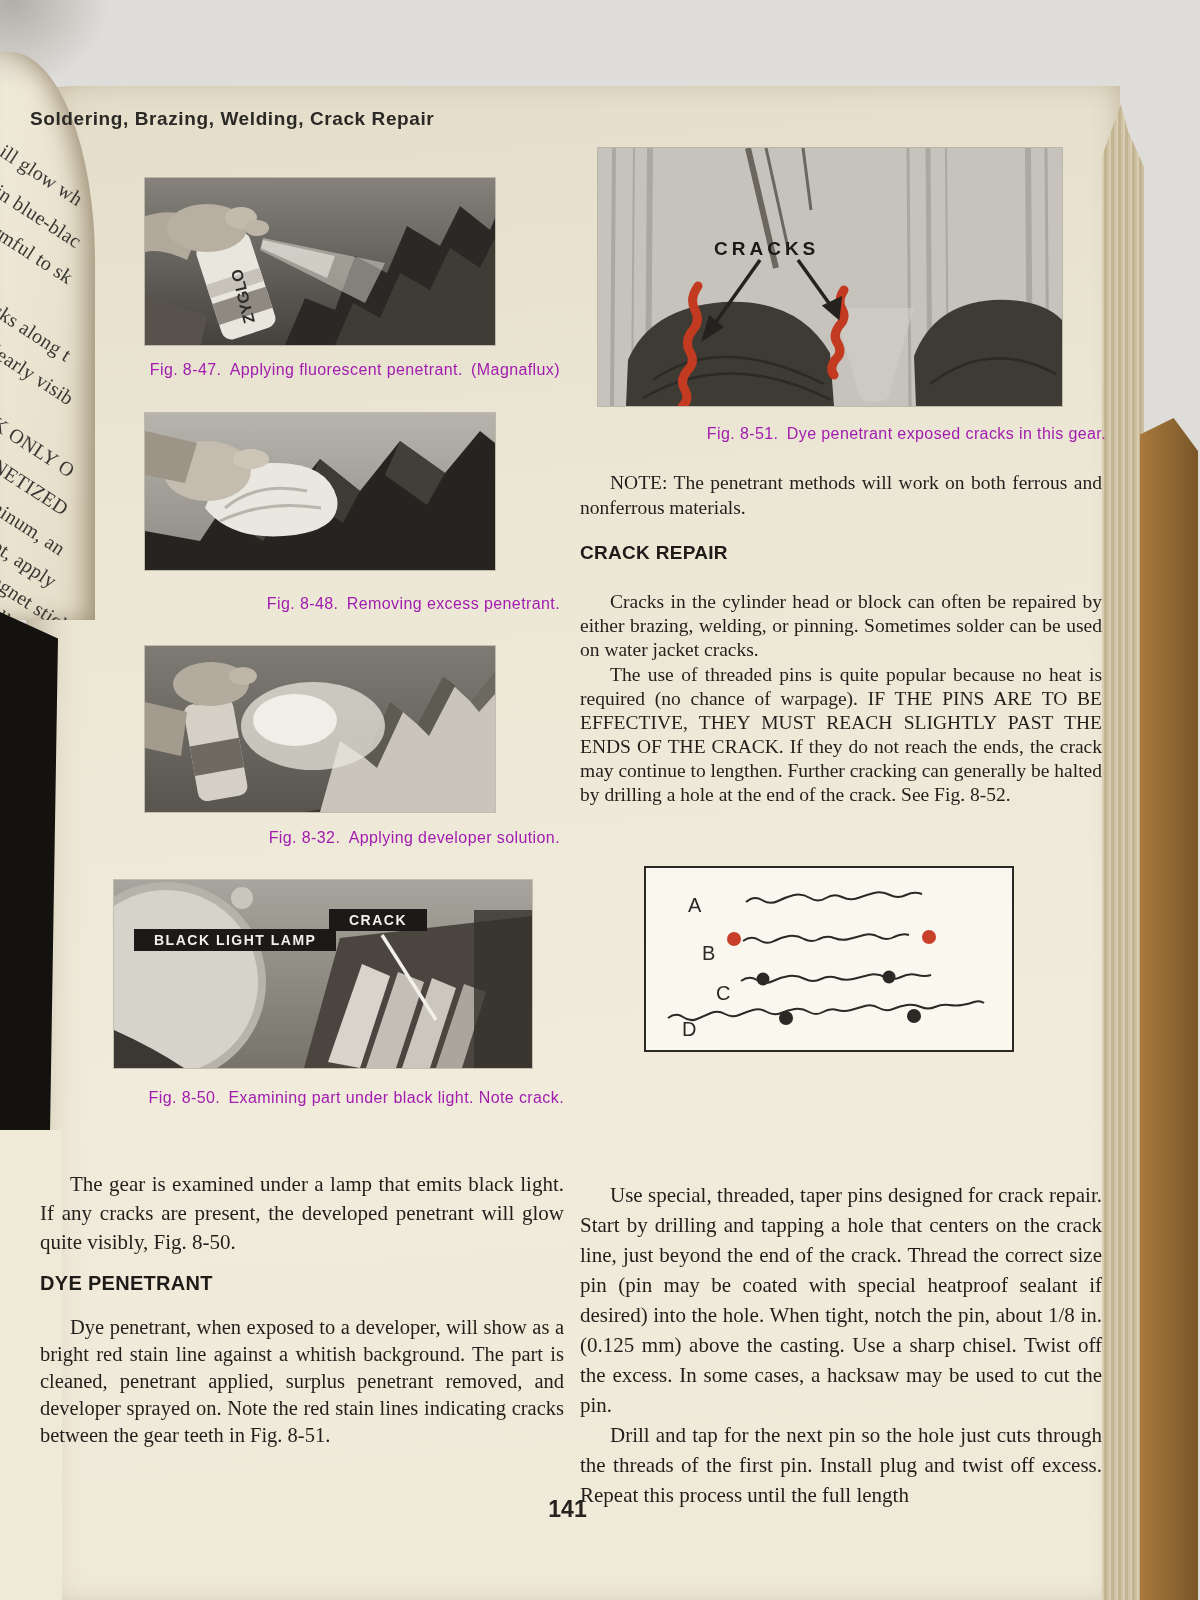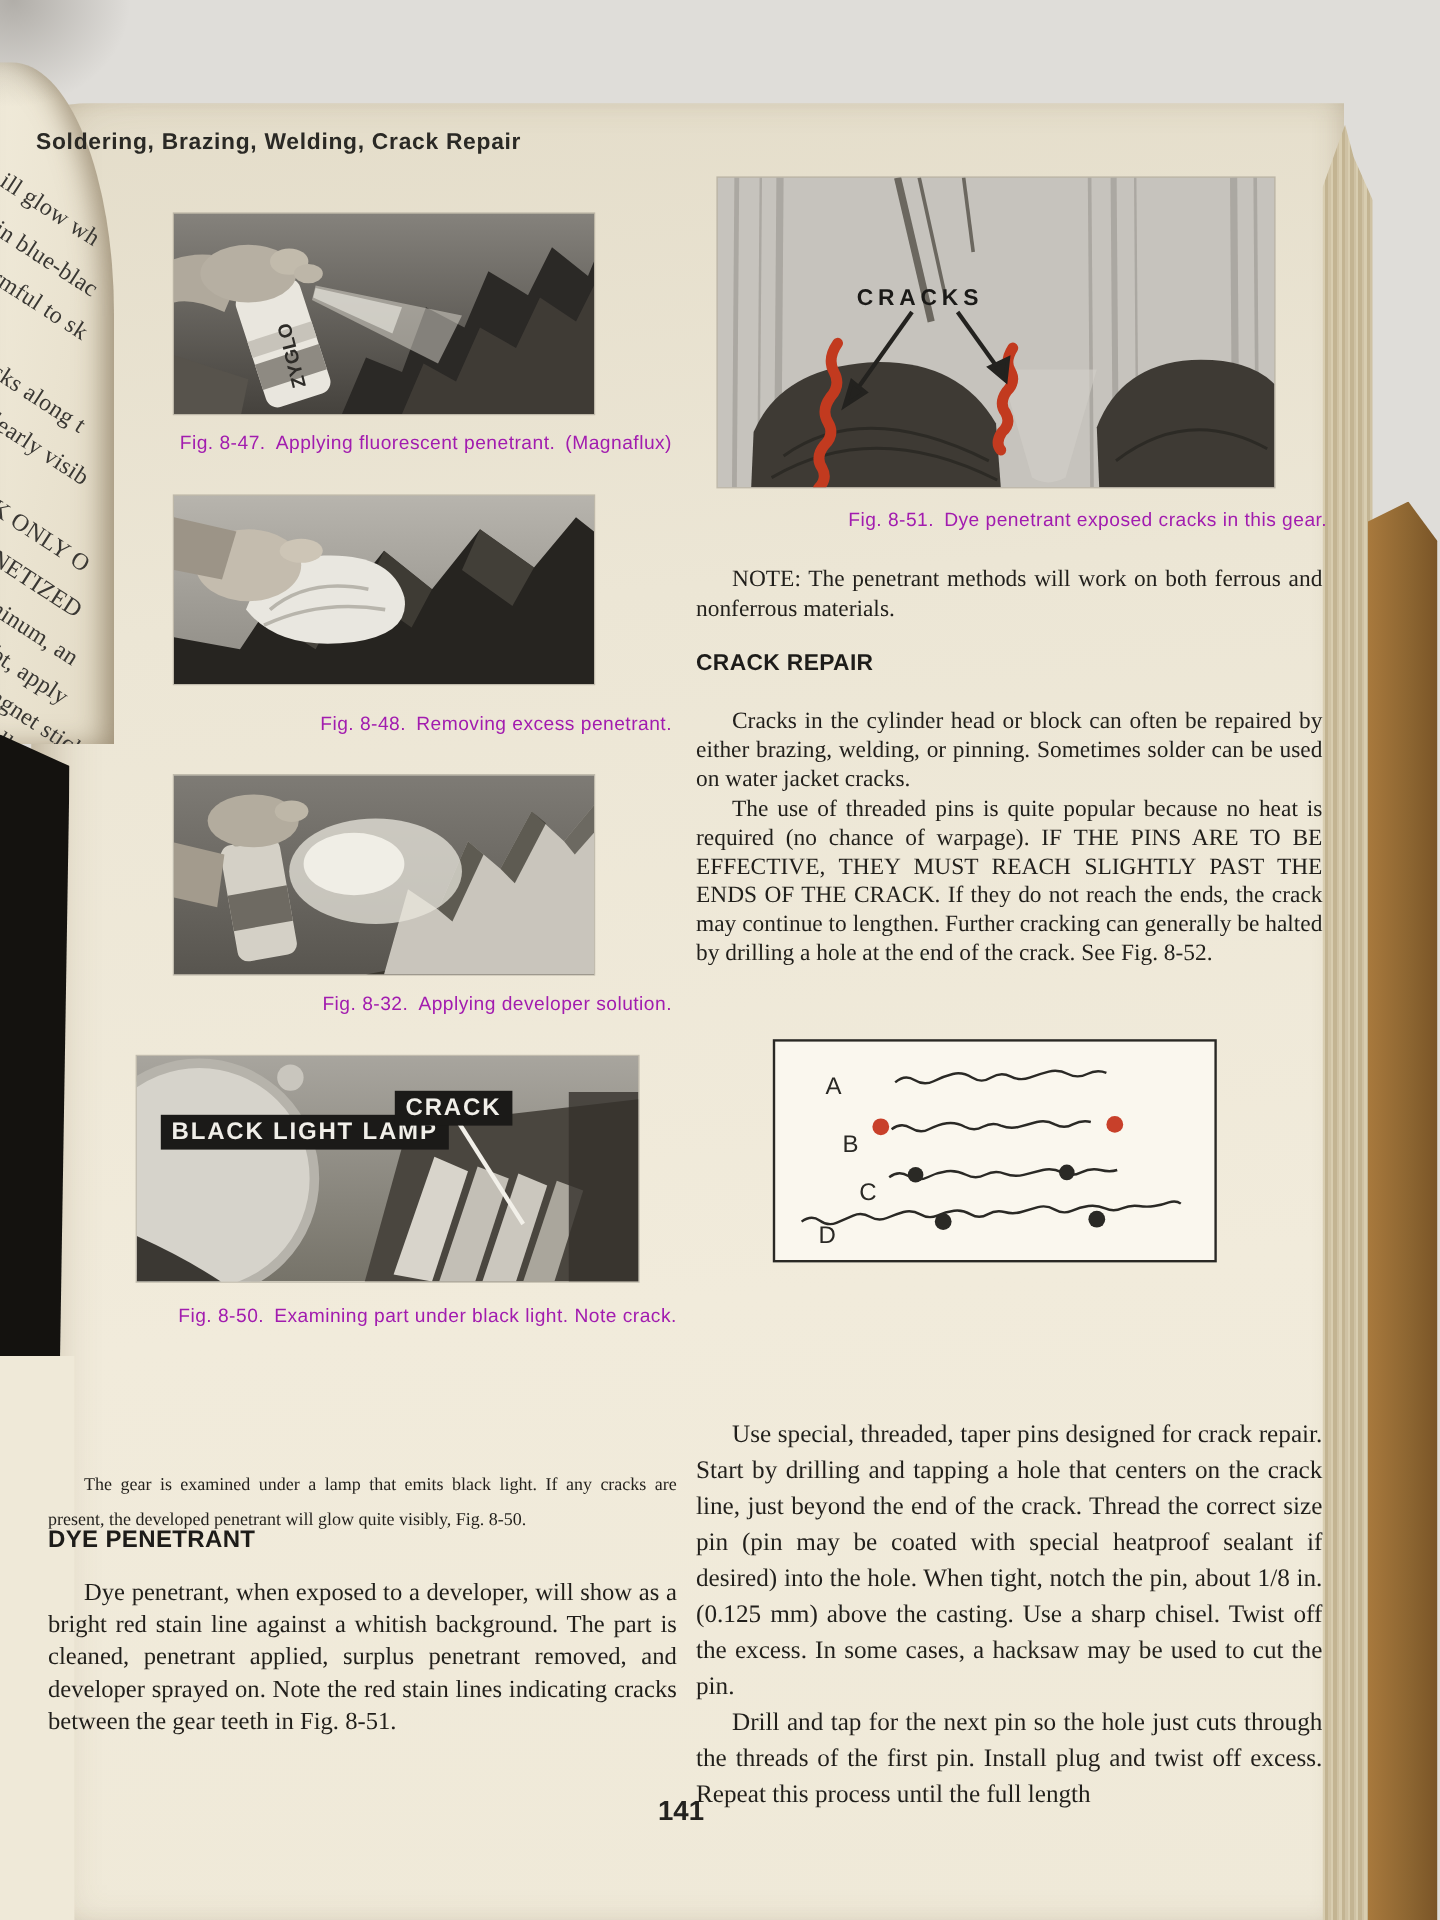--- a/index.html
+++ b/index.html
@@ -34,21 +34,21 @@
     font-size:19px;color:#2a2925;text-align:left;letter-spacing:.6px;}
   .cap{font-family:Liberation Sans, sans-serif;font-size:16px;
     color:#a21caf;text-align:right;letter-spacing:.4px;line-height:23px;}
   .para{color:#211f1b;text-align:justify;text-indent:30px;}
   .subhead{font-family:"Liberation Sans","DejaVu Sans",sans-serif;font-weight:bold;
     font-size:20px;color:#1d1c19;letter-spacing:.3px;}
   .pageno{font-family:"Liberation Sans","DejaVu Sans",sans-serif;font-weight:bold;
     font-size:23px;color:#242320;}
   
   .photo-lbl{font-family:"Liberation Sans","DejaVu Sans",sans-serif;font-weight:bold;
-    font-size:20px;color:#f1efe9;background:#1b1a18;padding:3px 9px;letter-spacing:1.5px;}
+    font-size:14px;color:#f1efe9;background:#1b1a18;padding:3px 20px;letter-spacing:1.5px;}
   .cracks-lbl{font-family:"Liberation Sans","DejaVu Sans",sans-serif;font-weight:bold;
     font-size:19px;color:#1b1a18;letter-spacing:4px;background:transparent;}
   .fig{box-shadow:0 0 0 1px rgba(60,55,48,.25);}
   svg text{font-family:"Liberation Sans","DejaVu Sans",sans-serif;}
 </style>
 </head>
 <body>
 
 <div id="stage">
 
@@ -176,21 +176,21 @@
       <polygon points="322,188 350,104 372,112 348,188" fill="#aaa69c"></polygon>
       <rect x="360" y="30" width="58" height="158" fill="#34312c" opacity="0.8"></rect>
       <path d="M0,188 L0,150 Q40,168 70,188 Z" fill="#3b3833"></path>
       <line x1="268" y1="55" x2="322" y2="140" stroke="#f2f0e9" stroke-width="3.5"></line>
     </svg>
   </div>
   <div class="abs photo-lbl" style="left:134px;top:929px">BLACK LIGHT LAMP</div>
   <div class="abs photo-lbl" style="left:329px;top:909px">CRACK</div>
   <div class="abs cap" style="left:40px;top:1086px;width:524px">Fig. 8-50. Examining part under black light. Note crack.</div>
 
-  <div class="abs para" style="left:40px;top:1224px;width:524px;font-size:15px;line-height:29px">The gear is examined under a lamp that emits black light. If any cracks are present, the developed penetrant will glow quite visibly, Fig. 8-50.</div>
+  <div class="abs para" style="left:40px;top:1170px;width:524px;font-size:21px;line-height:29px">The gear is examined under a lamp that emits black light. If any cracks are present, the developed penetrant will glow quite visibly, Fig. 8-50.</div>
   <div class="abs subhead" style="left:40px;top:1272px">DYE PENETRANT</div>
   <div class="abs para" style="left:40px;top:1314px;width:524px;font-size:20.5px;line-height:27px">Dye penetrant, when exposed to a developer, will show as a bright red stain line against a whitish background. The part is cleaned, penetrant applied, surplus penetrant removed, and developer sprayed on. Note the red stain lines indicating cracks between the gear teeth in Fig. 8-51.</div>
   <div class="abs pageno" style="left:30px;top:1496px;width:1075px;text-align:center">141</div>
 
   <div class="abs fig" style="left:598px;top:148px;width:464px;height:258px">
     <svg width="464" height="258" viewBox="0 0 464 258">
       <rect width="464" height="258" fill="#c6c3bd"></rect>
       <g stroke="#9a968f" opacity="0.6">
         <line x1="16" y1="0" x2="14" y2="258" stroke-width="4"></line>
         <line x1="36" y1="0" x2="34" y2="258" stroke-width="2"></line>

